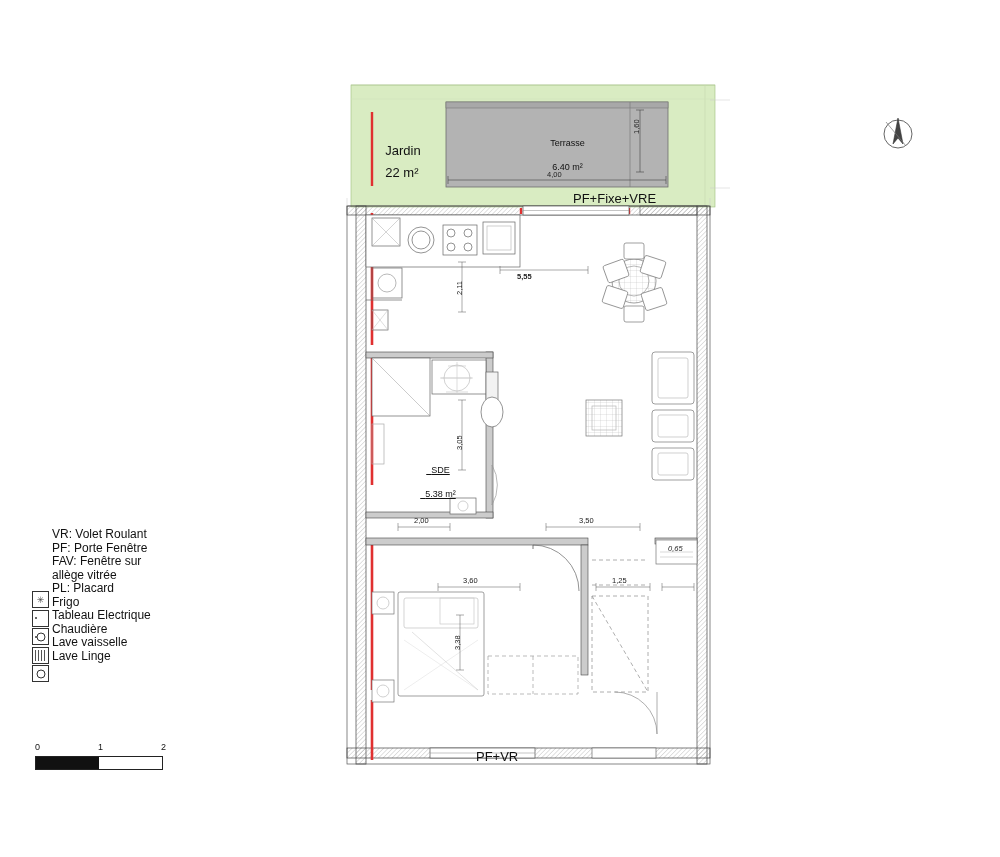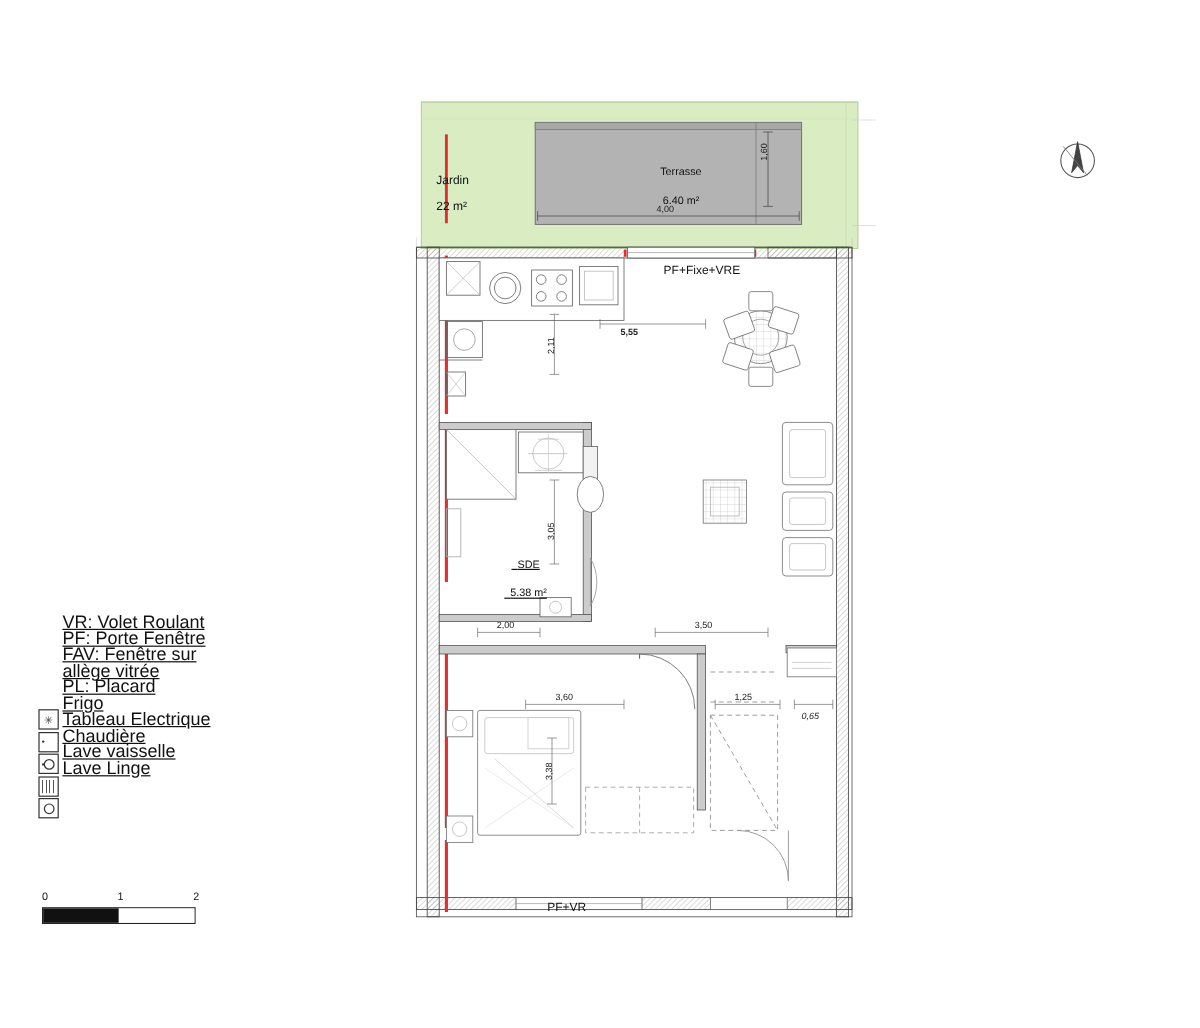--- a/index.html
+++ b/index.html
@@ -15,49 +15,49 @@
     color: #1a1a1a;
     overflow: hidden;
   }
   .plan {
     position: absolute;
     left: 0; top: 0;
     width: 928px; height: 857px;
   }
   .txt {
     position: absolute;
-    font-size: 10px;
+    font-size: 13px;
     line-height: 11px;
     color: #111;
     white-space: pre;
+    margin-left: 20px;
   }
   .dim {
     position: absolute;
     font-size: 7.5px;
     color: #222;
     white-space: pre;
   }
   .roomlabel {
     position: absolute;
     font-size: 9px;
     line-height: 12px;
     text-align: center;
     color: #111;
     white-space: pre;
   }
   
   .legend {
     position: absolute;
     left: 52px;
-    top: 512px;
+    top: 528px;
     width: 170px;
-    font-size: 15px;
+    font-size: 12px;
     line-height: 13.5px;
     color: #111;
-    text-decoration: underline;
   }
   .legend div { white-space: pre; }
   .legend-icons {
     position: absolute;
     left: 32px;
     top: 591px;
     width: 20px;
   }
   .ic {
     width: 15px; height: 15px;
@@ -404,35 +404,35 @@
 </div>
 
 
 <div class="roomlabel" style="left:398px; top:452px; width:80px;text-decoration:underline;">
   <span>SDE</span><br>
   <span>5.38 m²</span>
 </div>
 
 
 
-<div class="txt" style="left:553px; top:220px;">PF+Fixe+VRE</div>
+<div class="txt" style="left:553px; top:193px;">PF+Fixe+VRE</div>
 <div class="txt" style="left:456px; top:751px;">PF+VR</div>
 
 
 <div class="dim" style="left:547px; top:170px;">4,00</div>
 <div class="dim" style="left:632px; top:134px; transform:rotate(-90deg); transform-origin:left top;">1,60</div>
 <div class="dim" style="left:455px; top:295px; transform:rotate(-90deg); transform-origin:left top;">2,11</div>
 <div class="dim" style="left:517px; top:272px;font-weight:bold;">5,55</div>
 <div class="dim" style="left:455px; top:450px; transform:rotate(-90deg); transform-origin:left top;">3,05</div>
 <div class="dim" style="left:414px; top:516px;">2,00</div>
 <div class="dim" style="left:579px; top:516px;">3,50</div>
 <div class="dim" style="left:463px; top:576px;">3,60</div>
 <div class="dim" style="left:453px; top:650px; transform:rotate(-90deg); transform-origin:left top;">3,38</div>
 <div class="dim" style="left:612px; top:576px;">1,25</div>
-<div class="dim" style="left:668px; top:592px;font-style:italic;">0,65</div>
+<div class="dim" style="left:668px; top:544px;font-style:italic;">0,65</div>
 
 </div>
 
 <div class="legend">
   <div>VR: Volet Roulant</div>
   <div>PF: Porte Fenêtre</div>
   <div>FAV: Fenêtre sur</div>
   <div>allège vitrée</div>
   <div>PL: Placard</div>
   <div>Frigo</div>

